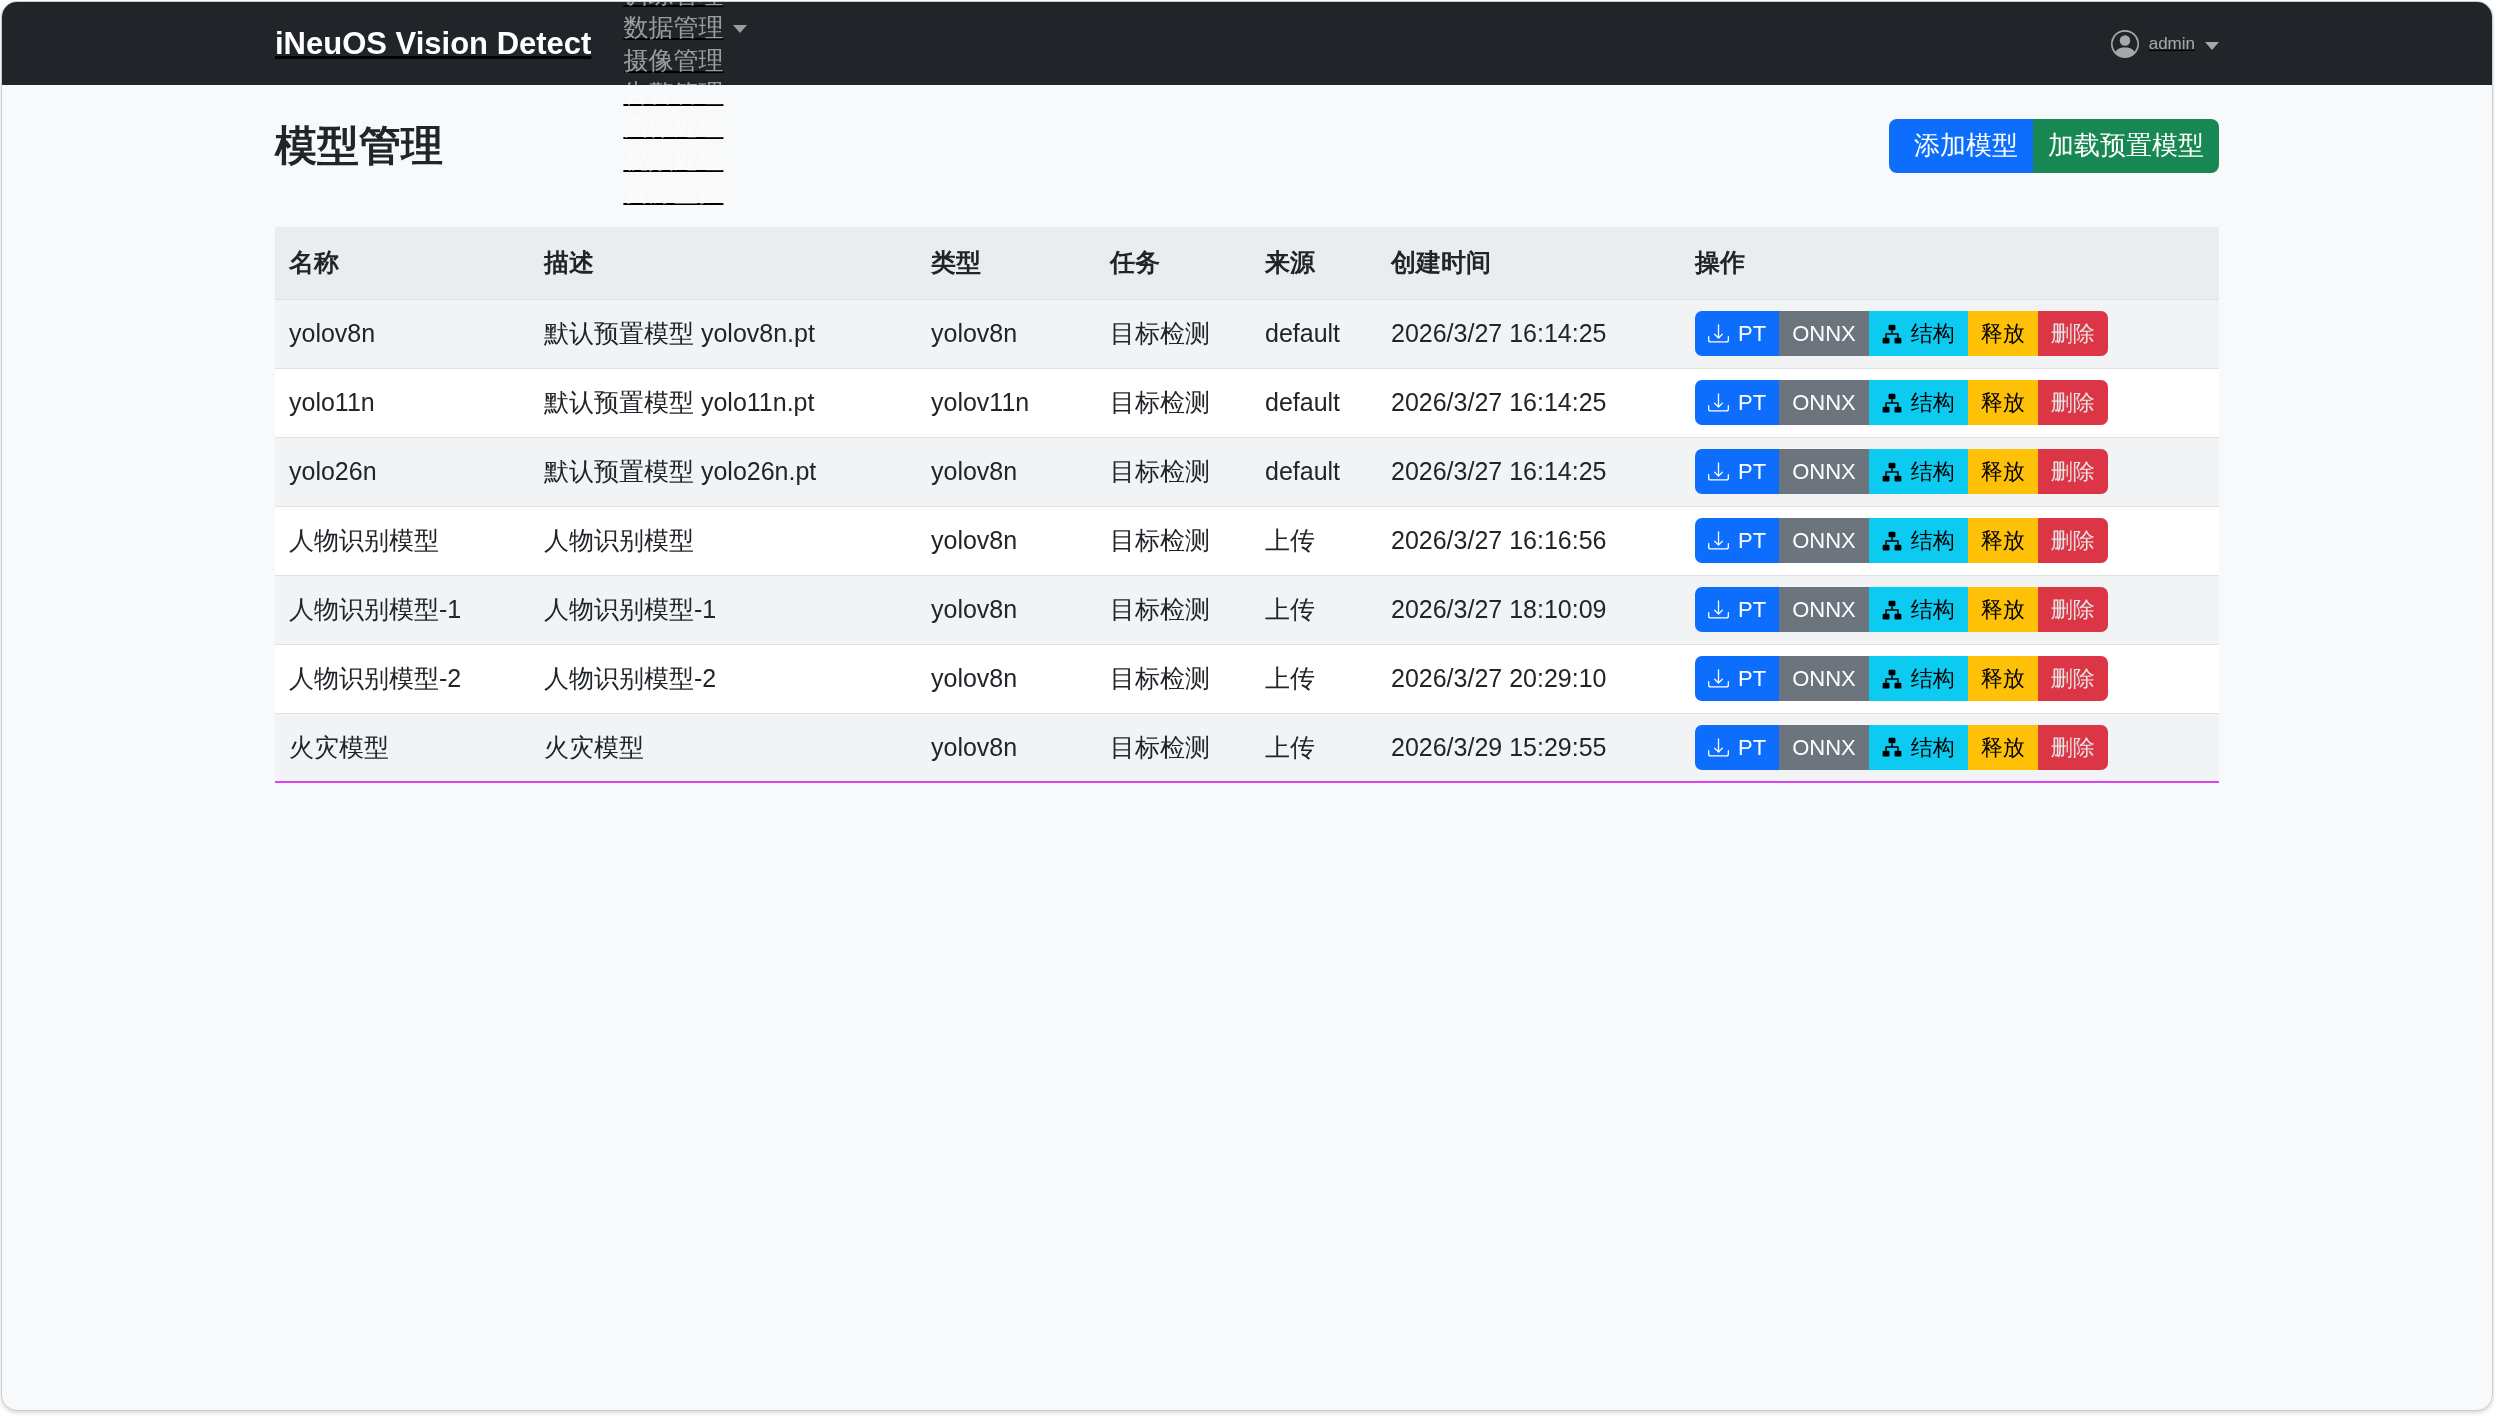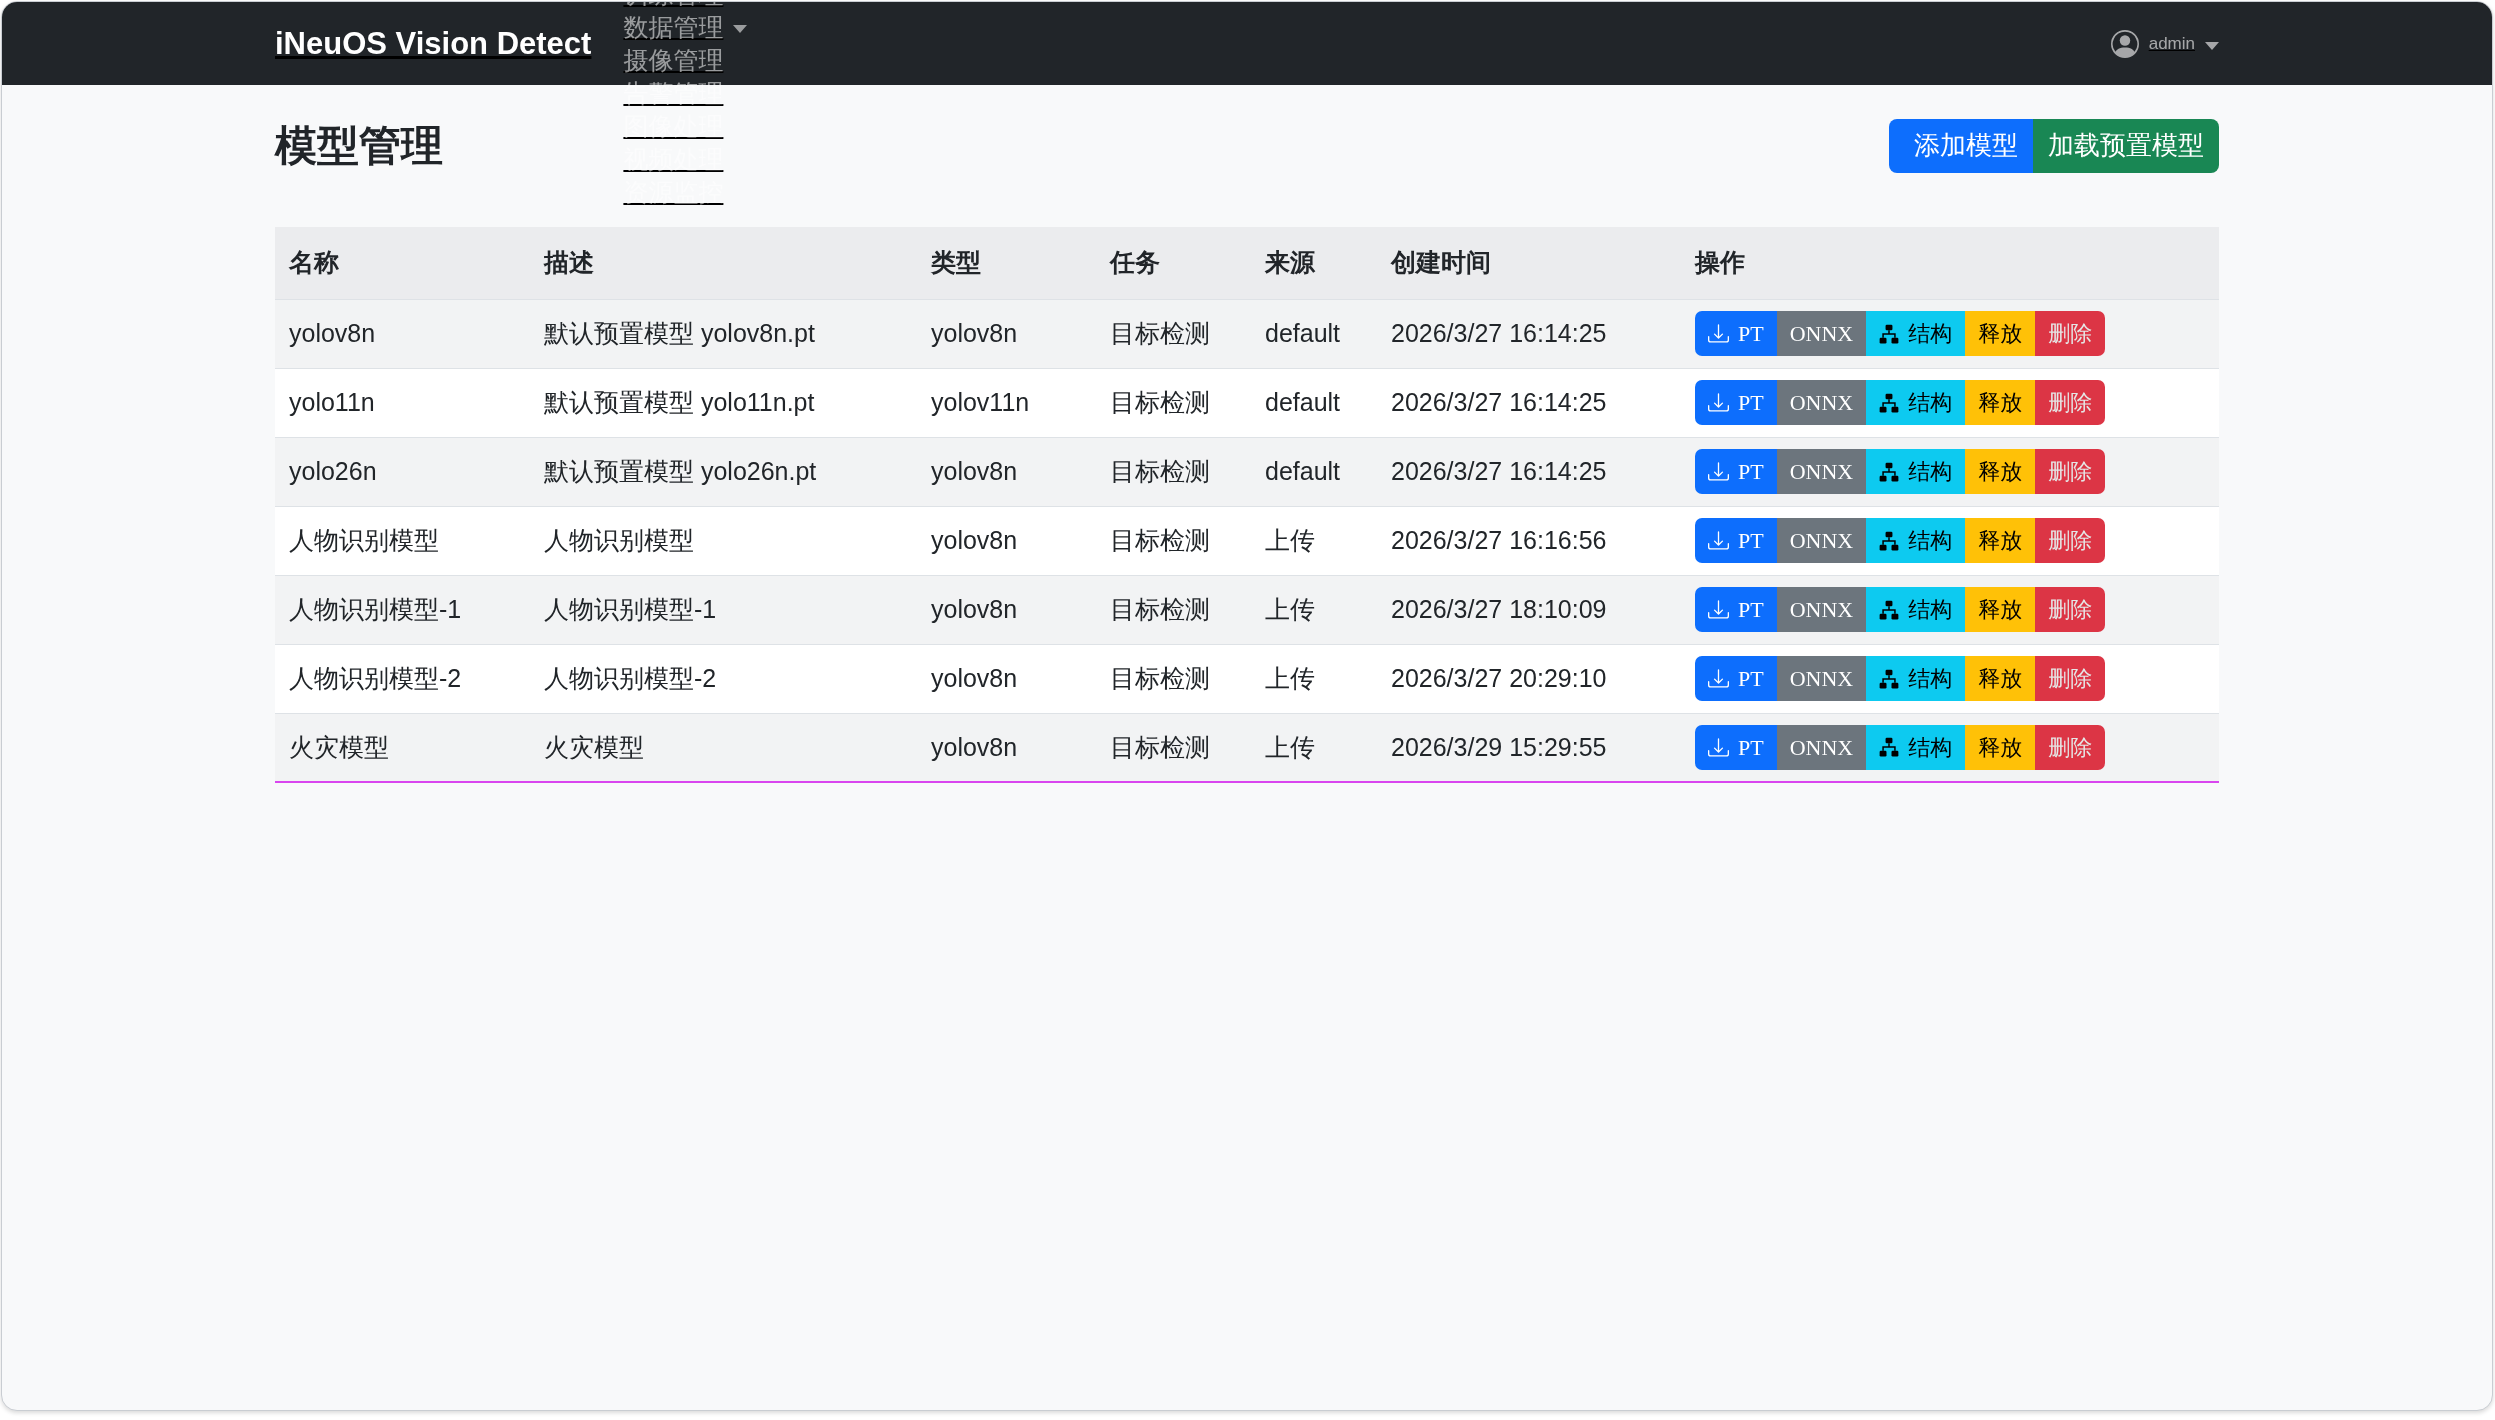--- a/index.html
+++ b/index.html
@@ -81,21 +81,21 @@
     overflow: hidden;
   }
   .model-table tbody tr:nth-child(odd)  { background: #f2f3f4; }
   .model-table tbody tr:nth-child(even) { background: #ffffff; }
   .model-table tbody tr:last-child td { border-bottom: 2px solid #d946ef; }
 
   .btn-grp { display: inline-flex; vertical-align: middle; }
   .abtn {
     display: inline-flex; align-items: center; gap: 9px;
     font-size: 22px; line-height: 1.5; padding: 6px 13px;
-    border: none; font-family: Liberation Serif, serif; cursor: pointer; white-space: nowrap;
+    border: none; font-family: Liberation Sans, sans-serif; cursor: pointer; white-space: nowrap;
   }
   .abtn:first-child { border-radius: 7px 0 0 7px; }
   .abtn:last-child  { border-radius: 0 7px 7px 0; }
   .abtn.primary   { background: var(--primary, #0d6efd);   color: #fff; }
   .abtn.secondary { background: var(--secondary, #6c757d); color: #fff; }
   .abtn.info      { background: var(--info, #0dcaf0);      color: #000000; }
   .abtn.warning   { background: var(--warning, #ffc107);   color: #000; }
   .abtn.danger    { background: var(--danger, #dc3545);    color: #e5e5e5; }
   .bicon { display: inline-flex; align-items: center; }
   .bicon svg { display: block; }

